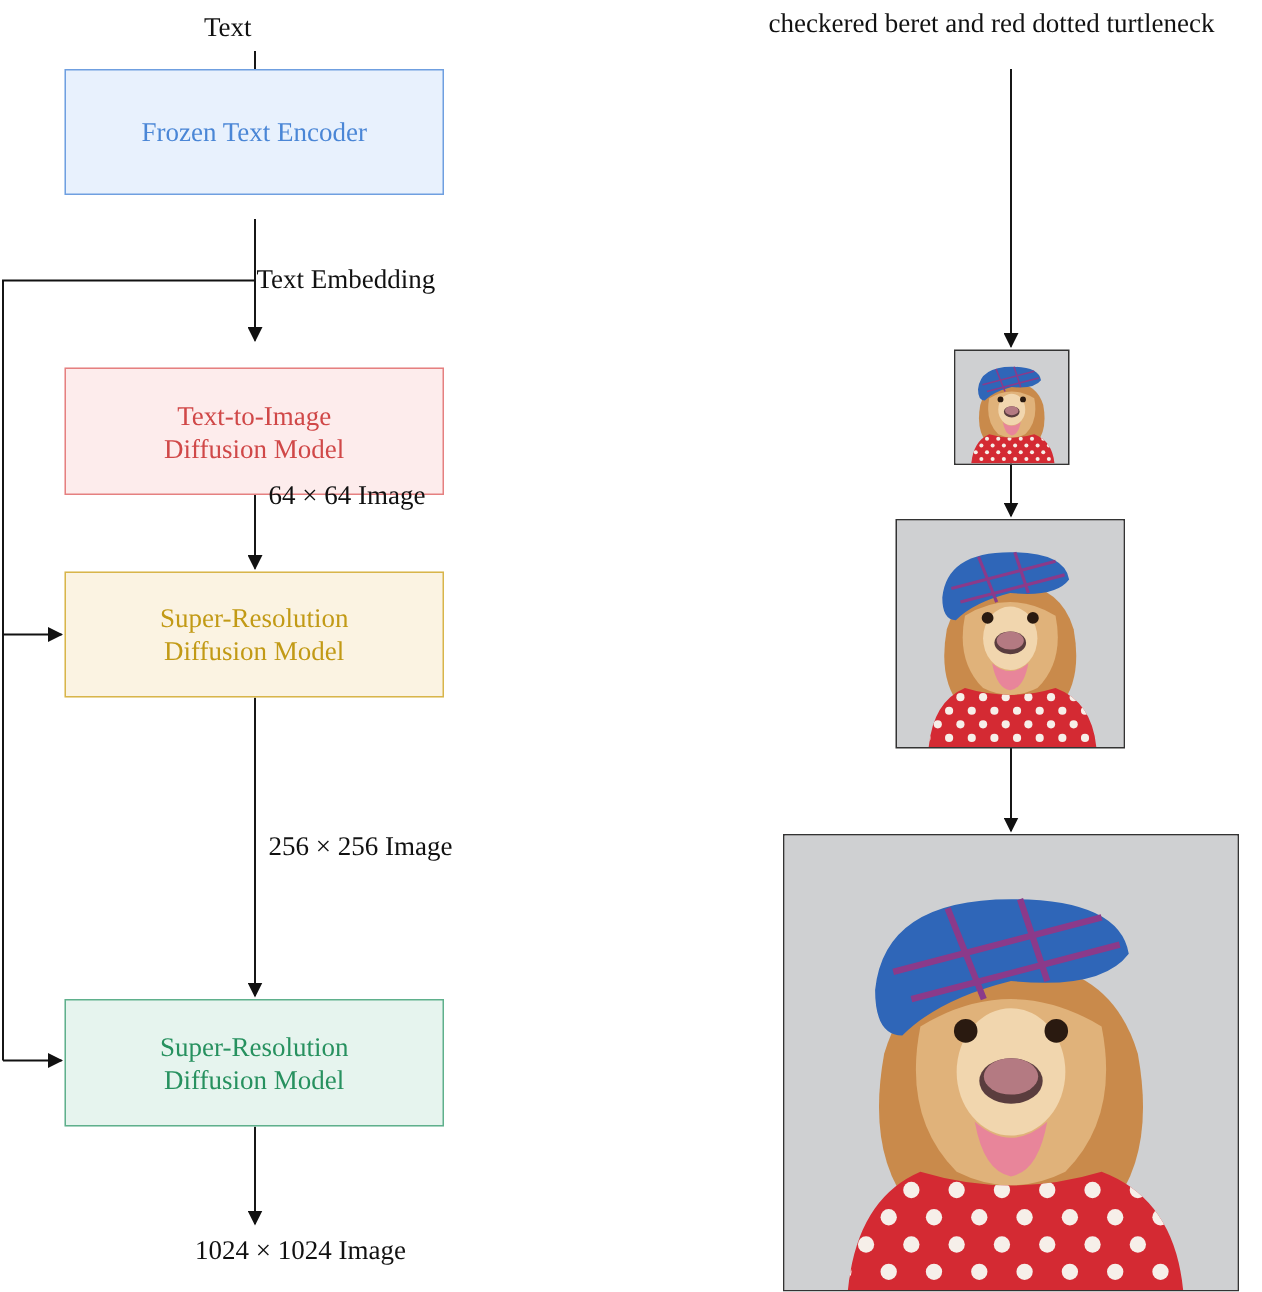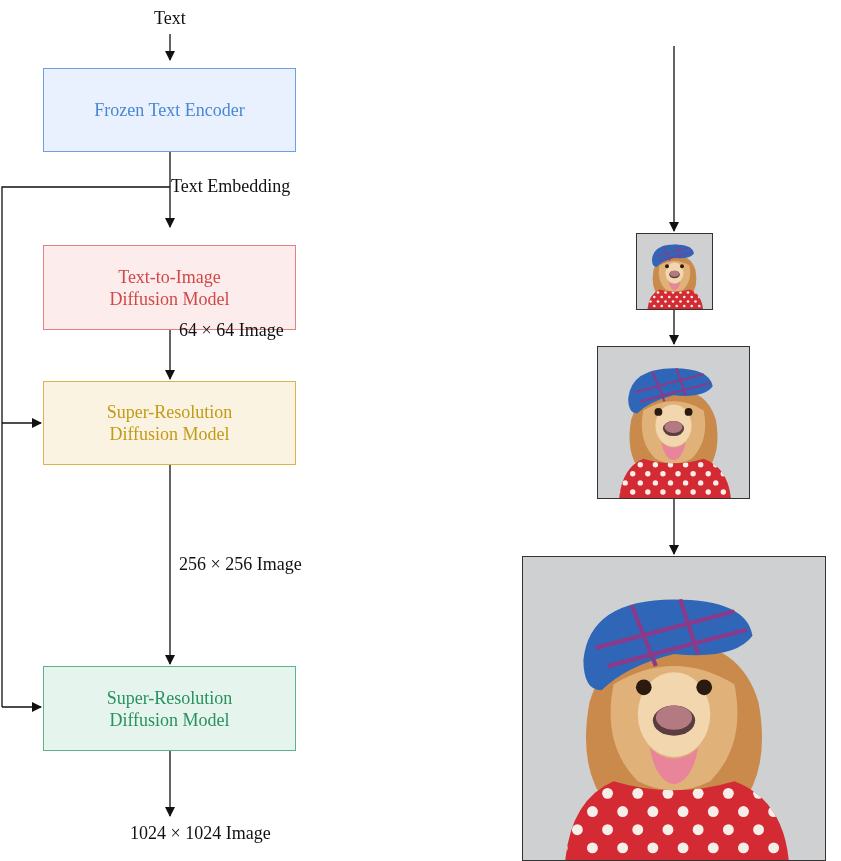--- a/index.html
+++ b/index.html
@@ -1,19 +1,19 @@
 <!DOCTYPE html>
 <html><head>
 <meta charset="utf-8">
 <style>
   html,body{margin:0;padding:0;background:#fff;}
   body{width:841px;height:861px;position:relative;overflow:hidden;font-family:"Liberation Serif","DejaVu Serif",serif;color:#111;}
   .lbl{position:absolute;font-size:18px;white-space:nowrap;line-height:20px;}
   .box{position:absolute;left:43px;width:253px;box-sizing:border-box;display:flex;align-items:center;justify-content:center;text-align:center;font-size:18px;line-height:22px;}
-  .b-blue{top:68px;height:84px;background:#e8f1fd;border:1.5px solid #6f9fe0;color:#4a86d6;}
+  .b-blue{top:46px;height:84px;background:#e8f1fd;border:1.5px solid #6f9fe0;color:#4a86d6;}
   .b-red{top:229px;height:85px;background:#fdecec;border:1.5px solid #e58080;color:#d04848;margin-top:16px;}
   .b-yellow{top:381px;height:84px;background:#fbf3e2;border:1.5px solid #d8b54a;color:#c29a16;}
   .b-green{top:666px;height:85px;background:#e6f4ee;border:1.5px solid #5fb08c;color:#27915f;}
   svg.wires{position:absolute;left:0;top:0;}
   .prompt{position:absolute;right:0;top:4px;width:360px;text-align:center;font-size:18px;line-height:22px;}
   .img{position:absolute;box-sizing:border-box;border:1px solid #333;overflow:hidden;}
   .img svg{display:block;width:100%;height:100%;}
 </style>
 </head>
 <body>
@@ -32,21 +32,21 @@
     <line x1="170" y1="751" x2="170" y2="816" marker-end="url(#ah)"></line>
     <polyline points="170,187 2,187 2,707"></polyline>
     <line x1="2" y1="423" x2="41" y2="423" marker-end="url(#ah)"></line>
     <line x1="2" y1="707" x2="41" y2="707" marker-end="url(#ah)"></line>
     <line x1="674" y1="46" x2="674" y2="231" marker-end="url(#ah)"></line>
     <line x1="674" y1="309" x2="674" y2="344" marker-end="url(#ah)"></line>
     <line x1="674" y1="498" x2="674" y2="554" marker-end="url(#ah)"></line>
   </g>
 </svg>
 
-<div class="lbl" style="left:154px;top:8px;">Text</div>
+<div class="lbl" style="left:136px;top:8px;">Text</div>
 
 <div class="box b-blue">
   <span>Frozen Text Encoder</span>
 </div>
 
 <div class="lbl" style="left:171px;top:176px;">Text Embedding</div>
 
 <div class="box b-red">
   <div>
     <div>Text-to-Image</div>
@@ -68,20 +68,21 @@
 <div class="box b-green">
   <div>
     <div>Super-Resolution</div>
     <div>Diffusion Model</div>
   </div>
 </div>
 
 <div class="lbl" style="left:86px;top:823px;margin-left:44px;">1024 × 1024 Image</div>
 
 <div class="prompt">
+  <div>checkered beret and red dotted turtleneck</div>
 </div>
 
 <div class="img dog" style="left:636px;top:233px;width:77px;height:77px;">
 <svg viewBox="0 0 100 100" preserveAspectRatio="none">
   <defs>
     <clipPath id="sw0">
           <path d="M14,100 Q16,80 30,74 Q50,80 70,74 Q86,80 88,100 Z"></path>
         </clipPath>
   </defs>
   <rect width="100" height="100" fill="#cfd0d2"></rect>

